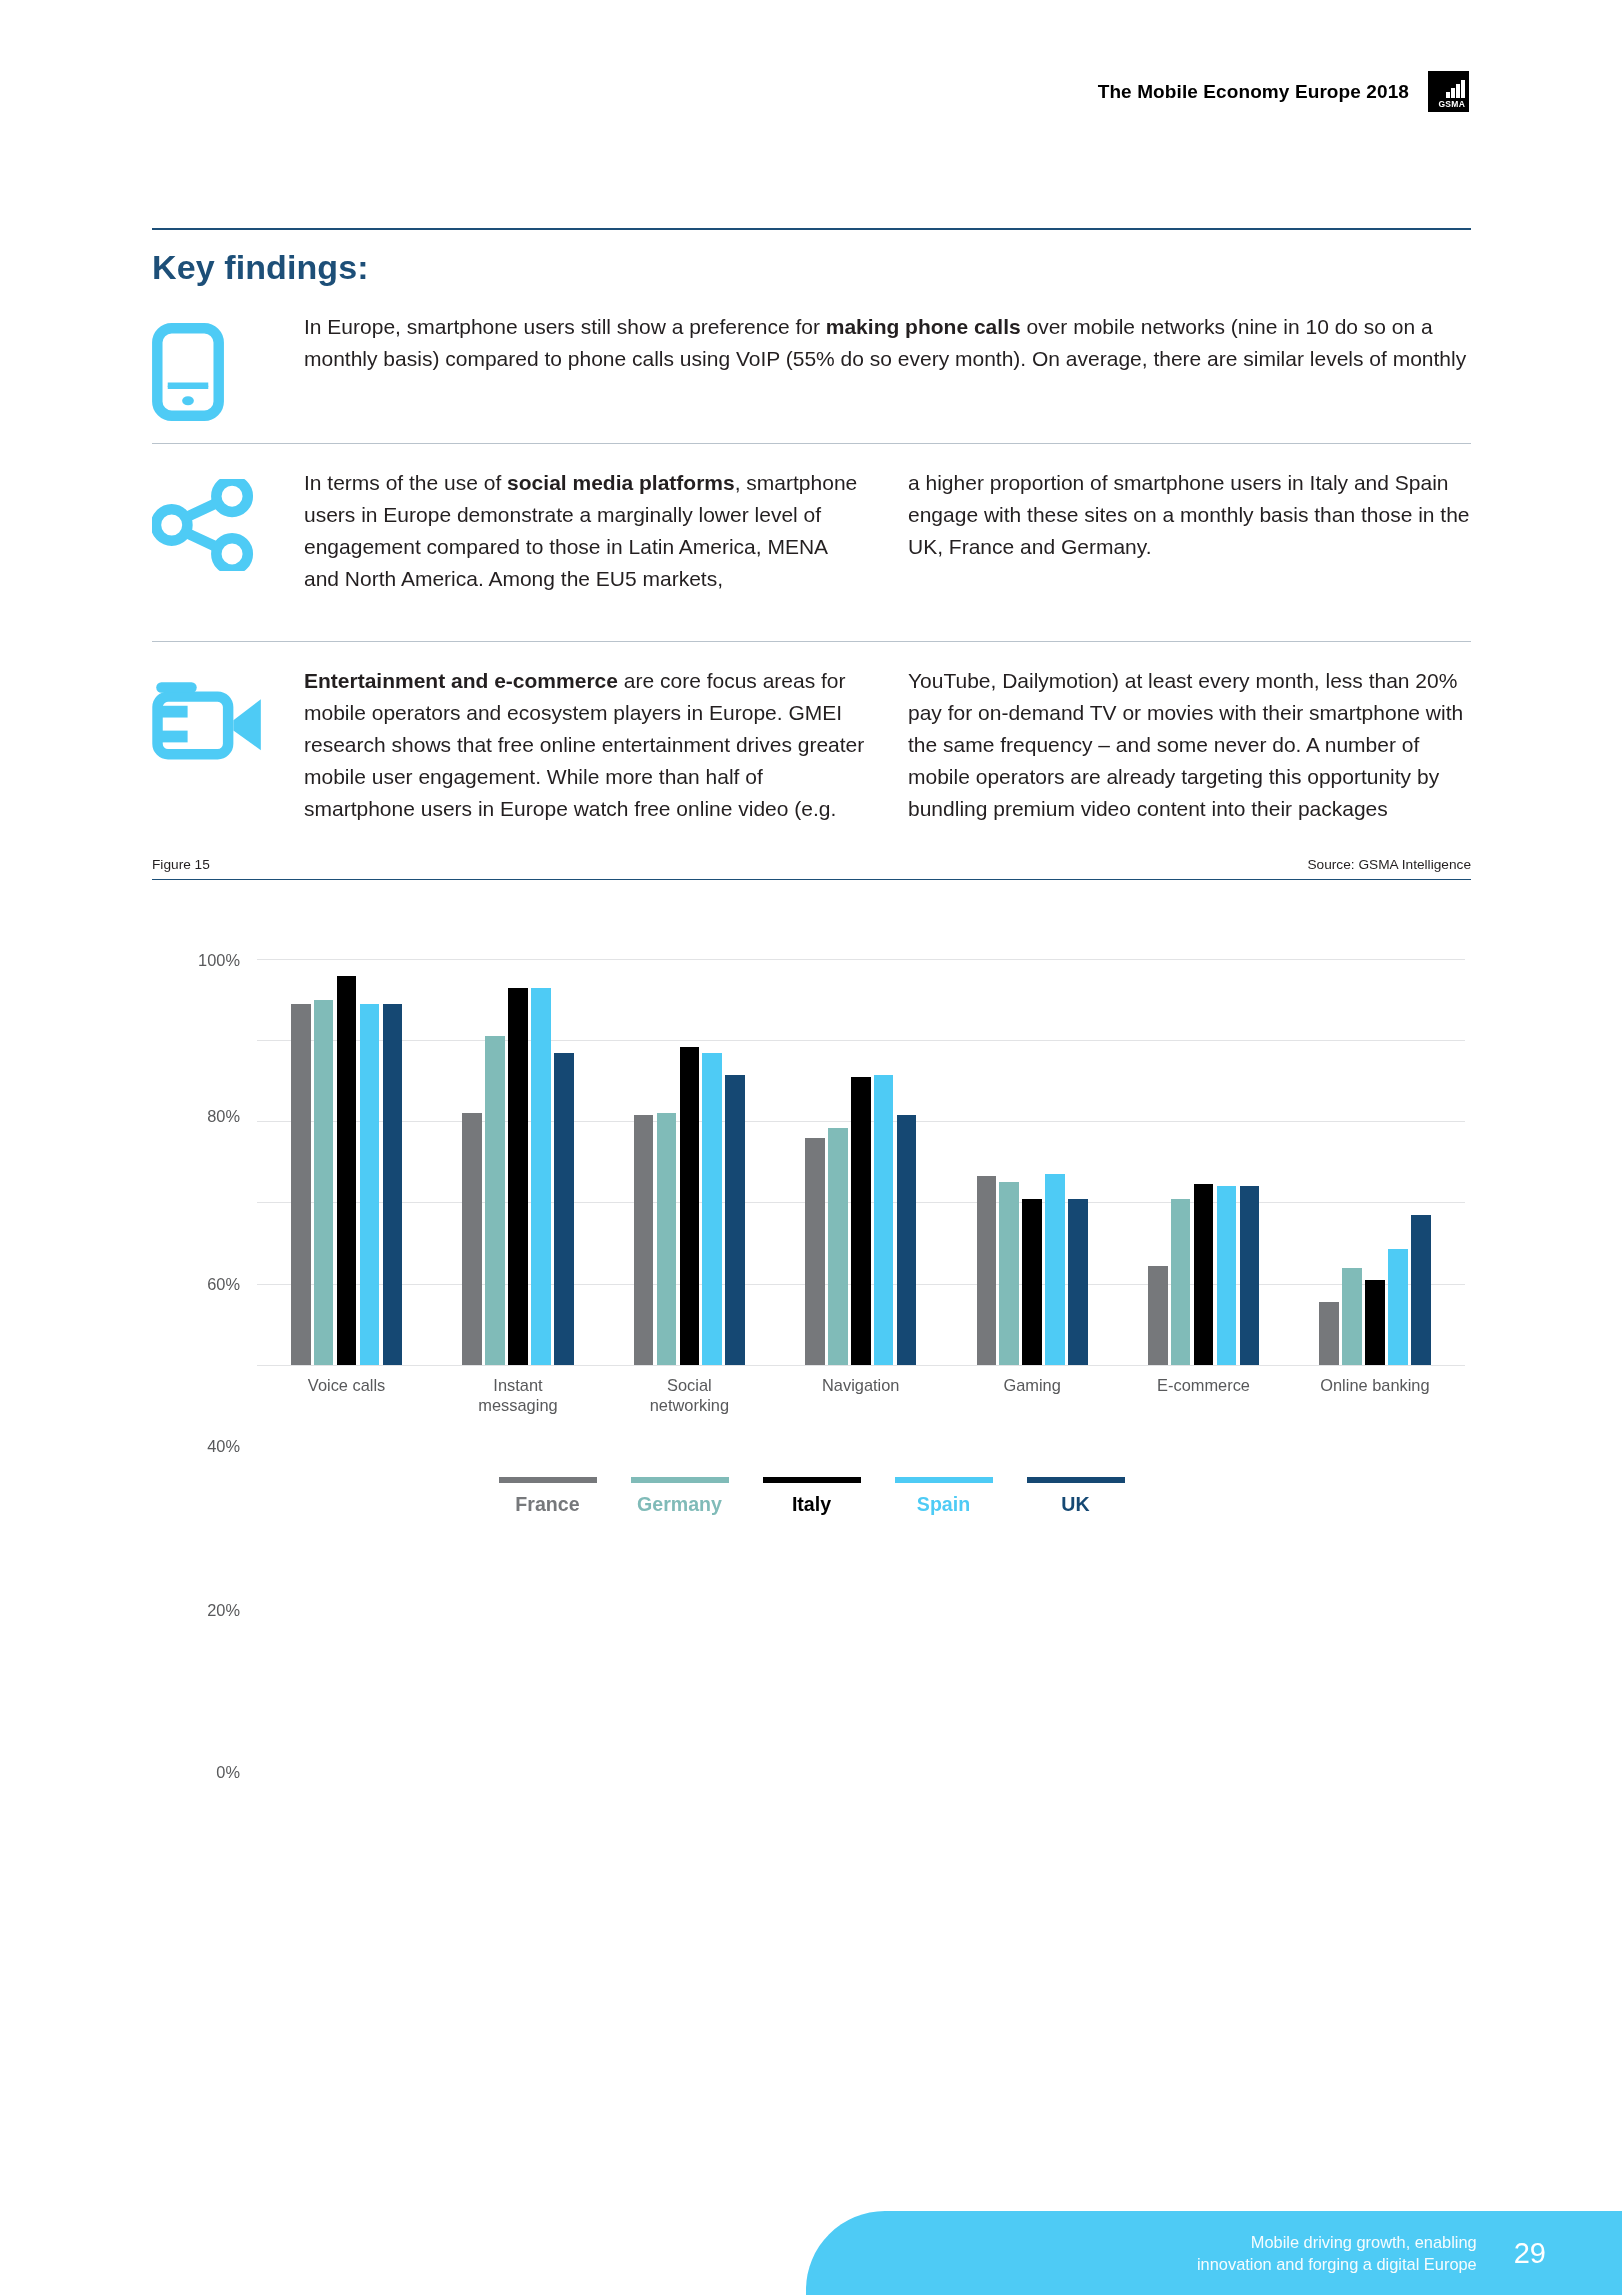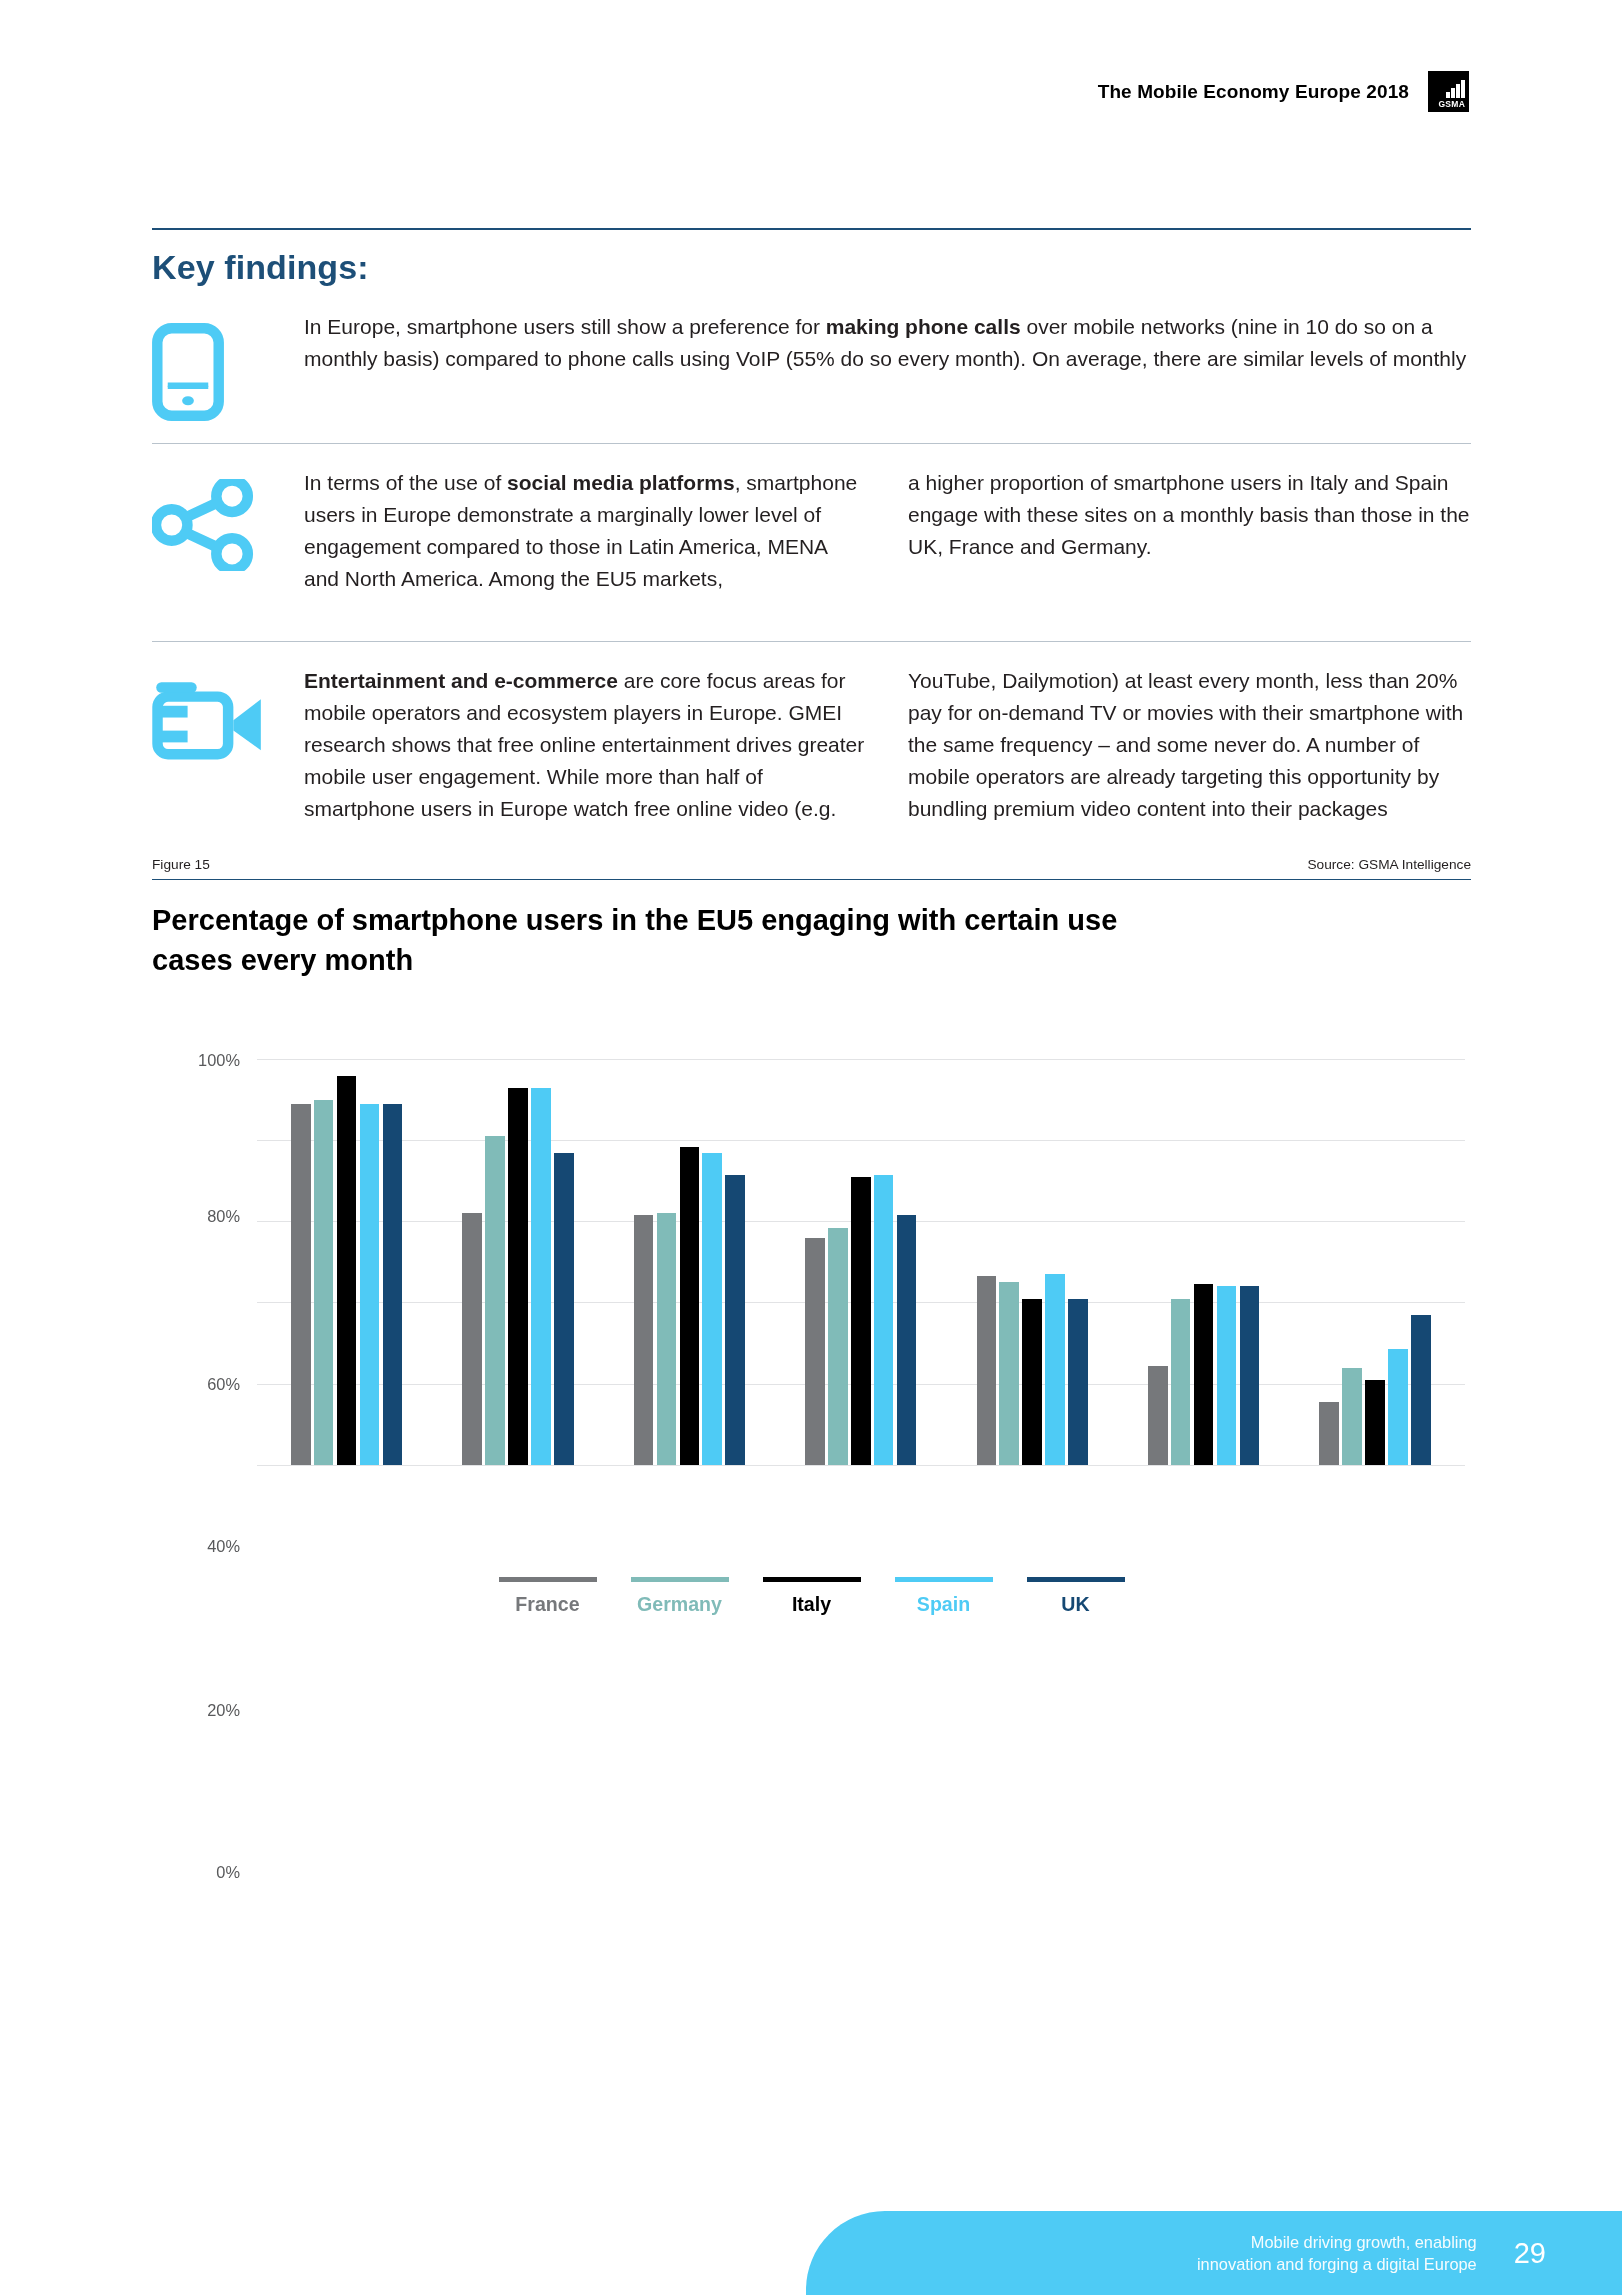--- a/index.html
+++ b/index.html
@@ -211,21 +211,20 @@
           </div>
         </div>
       </div>
     </div>
 
   <div class="fig-meta">
     <span>Figure 15</span>
     <span>Source: GSMA Intelligence</span>
   </div>
   <div class="fig-rule"></div>
-  <div class="fig-title">Percentage of smartphone users in the EU5 engaging with certain use cases every month</div>
 
   <div class="chart-wrap">
     <div class="chart-area">
       <div id="grid">
           <div class="gridline" style="top: 406px;">
             <div class="ylabel" style="top: 406px;">0%</div>
           </div>
           <div class="gridline" style="top: 325px;">
             <div class="ylabel" style="top: 325px;">20%</div>
           </div>
@@ -287,20 +286,29 @@
           </div>
           <div class="group">
             <div class="bar" title="France Online banking: 15.5%" style="height: 63px; background: rgb(118, 120, 123);"></div>
             <div class="bar" title="Germany Online banking: 24%" style="height: 97px; background: rgb(128, 187, 184);"></div>
             <div class="bar" title="Italy Online banking: 21%" style="height: 85px; background: rgb(0, 0, 0);"></div>
             <div class="bar" title="Spain Online banking: 28.5%" style="height: 116px; background: rgb(78, 203, 245);"></div>
             <div class="bar" title="UK Online banking: 37%" style="height: 150px; background: rgb(21, 72, 115);"></div>
           </div>
         </div>
     </div>
+    <div class="xlabels" id="xlabels">
+        <div class="xlabel">Voice calls</div>
+        <div class="xlabel">Instant<br>messaging</div>
+        <div class="xlabel">Social<br>networking</div>
+        <div class="xlabel">Navigation</div>
+        <div class="xlabel">Gaming</div>
+        <div class="xlabel">E-commerce</div>
+        <div class="xlabel">Online banking</div>
+      </div>
     <div class="legend" id="legend">
         <div class="legend-item">
           <div class="legend-swatch" style="background:#76787b"></div>
           <div class="legend-label" style="color:#76787b">France</div>
         </div>
         <div class="legend-item">
           <div class="legend-swatch" style="background:#80bbb8"></div>
           <div class="legend-label" style="color:#80bbb8">Germany</div>
         </div>
         <div class="legend-item">

